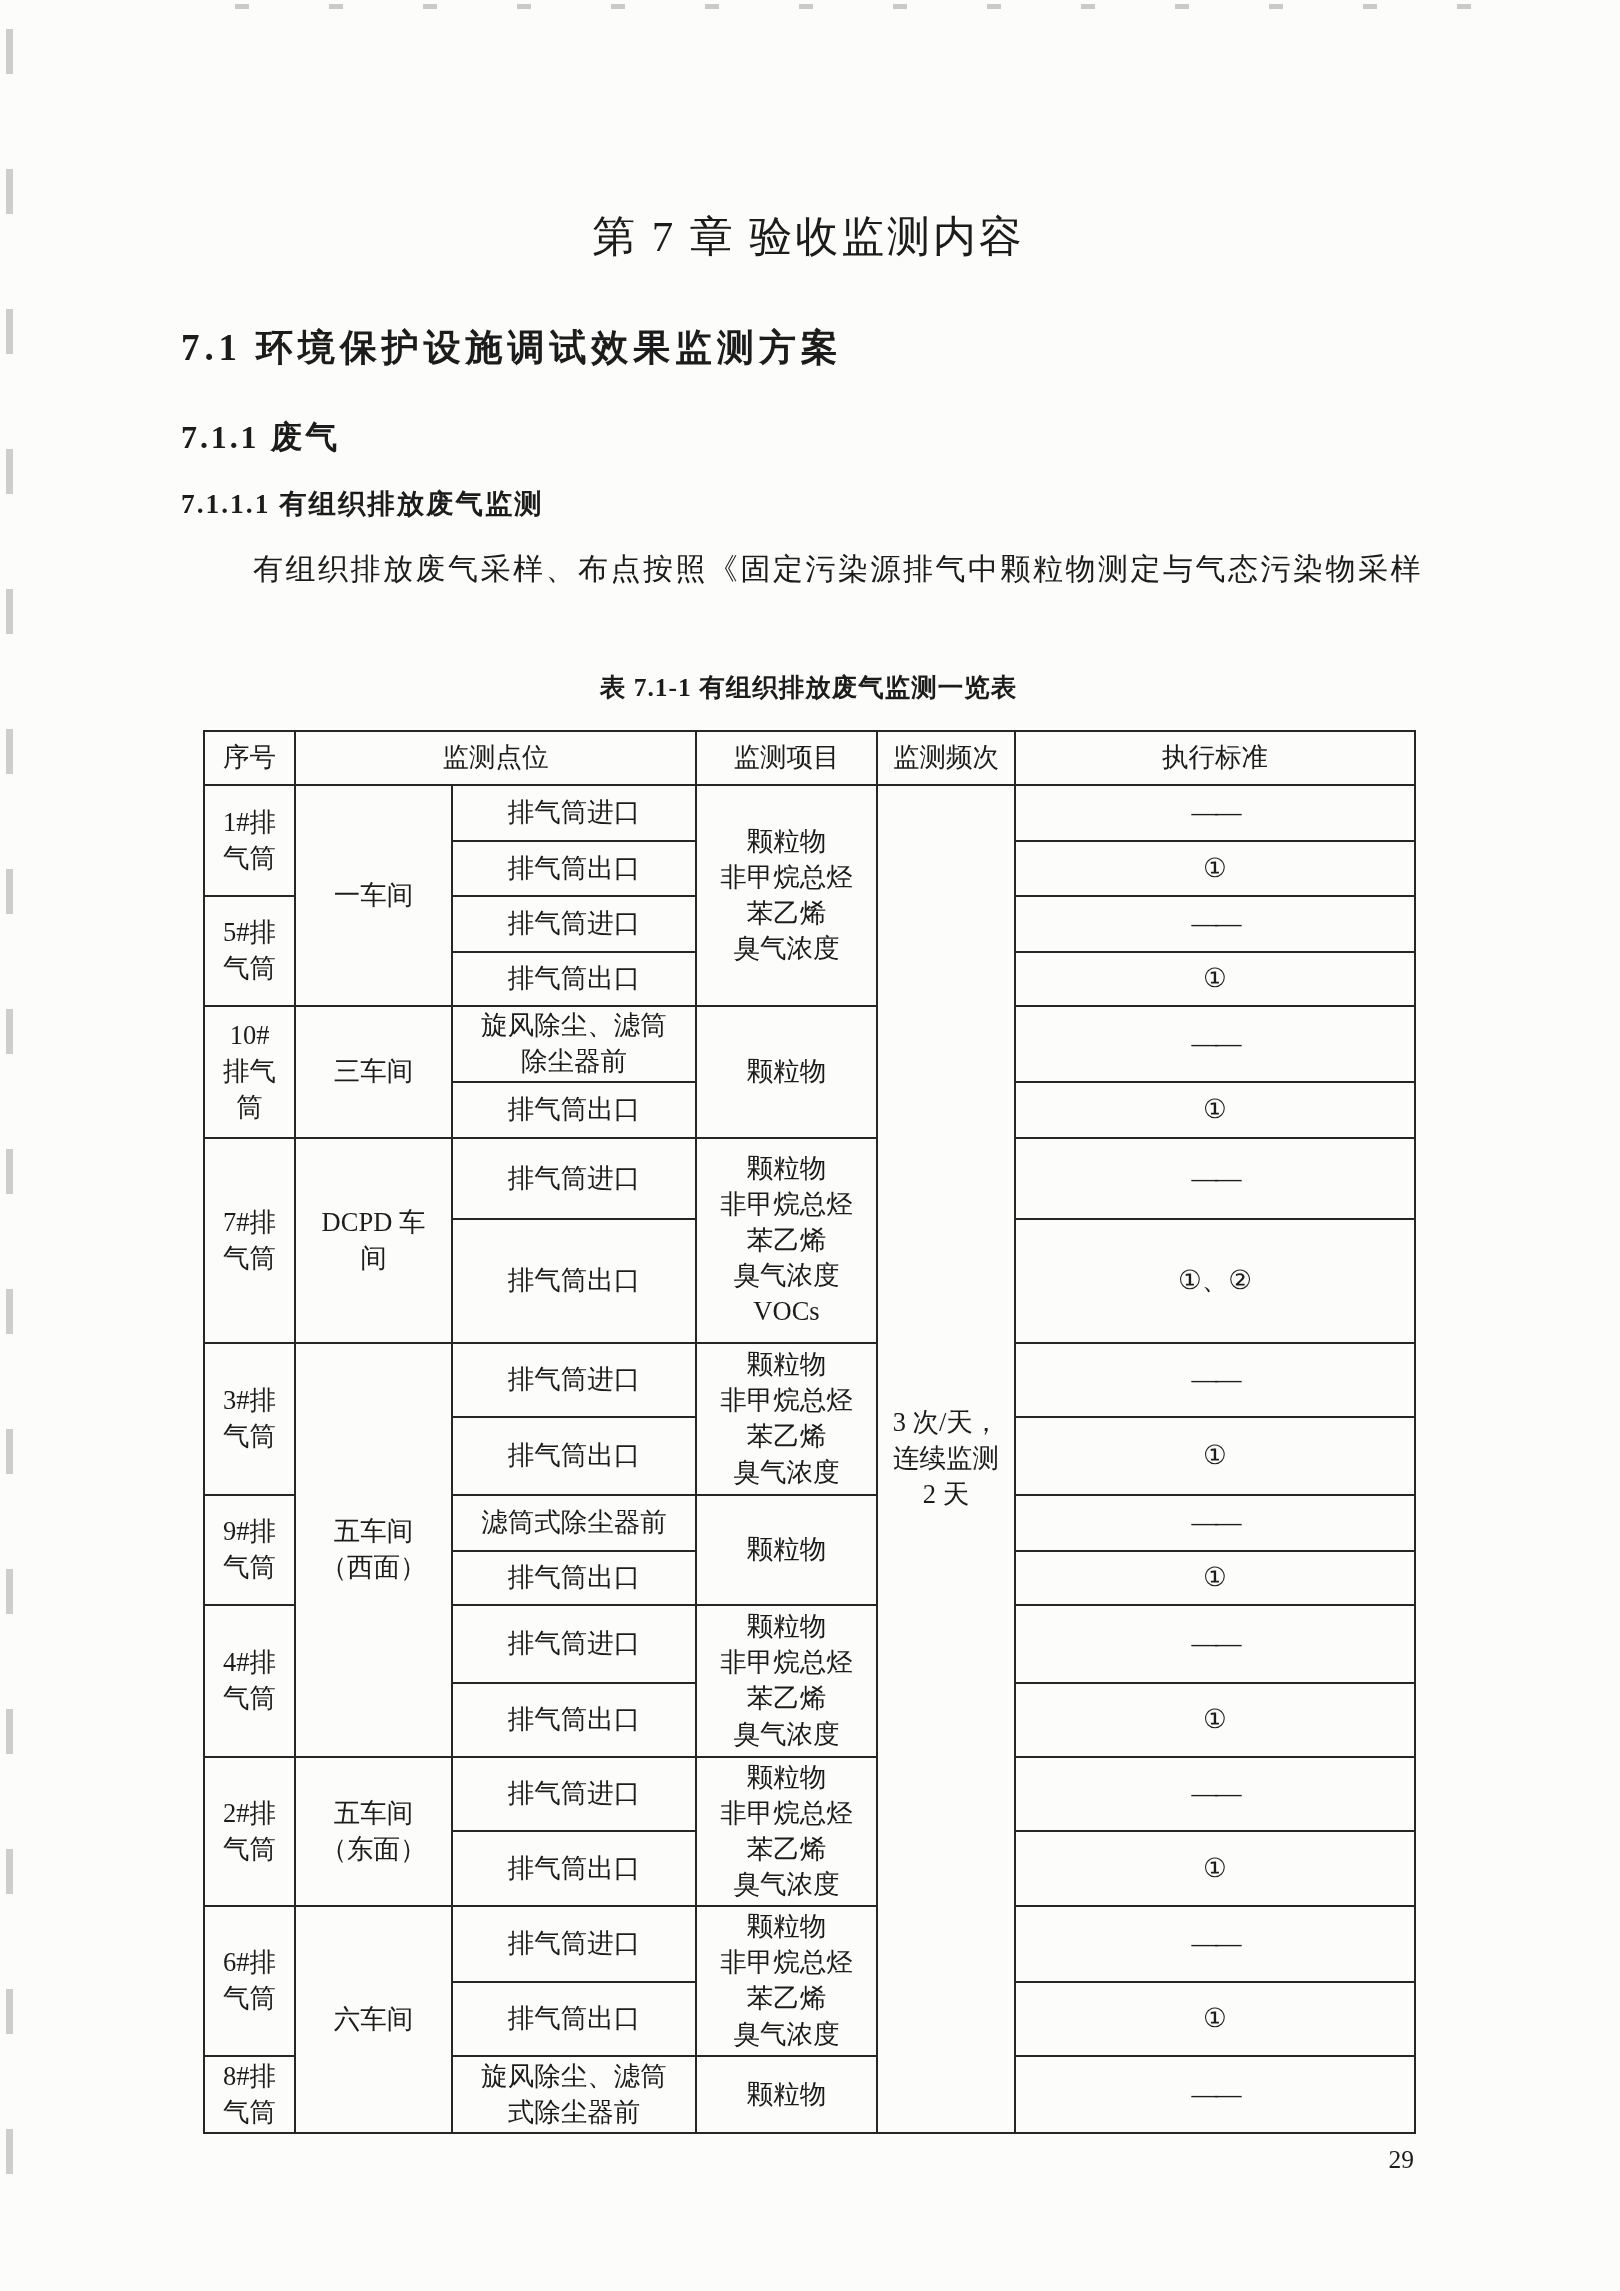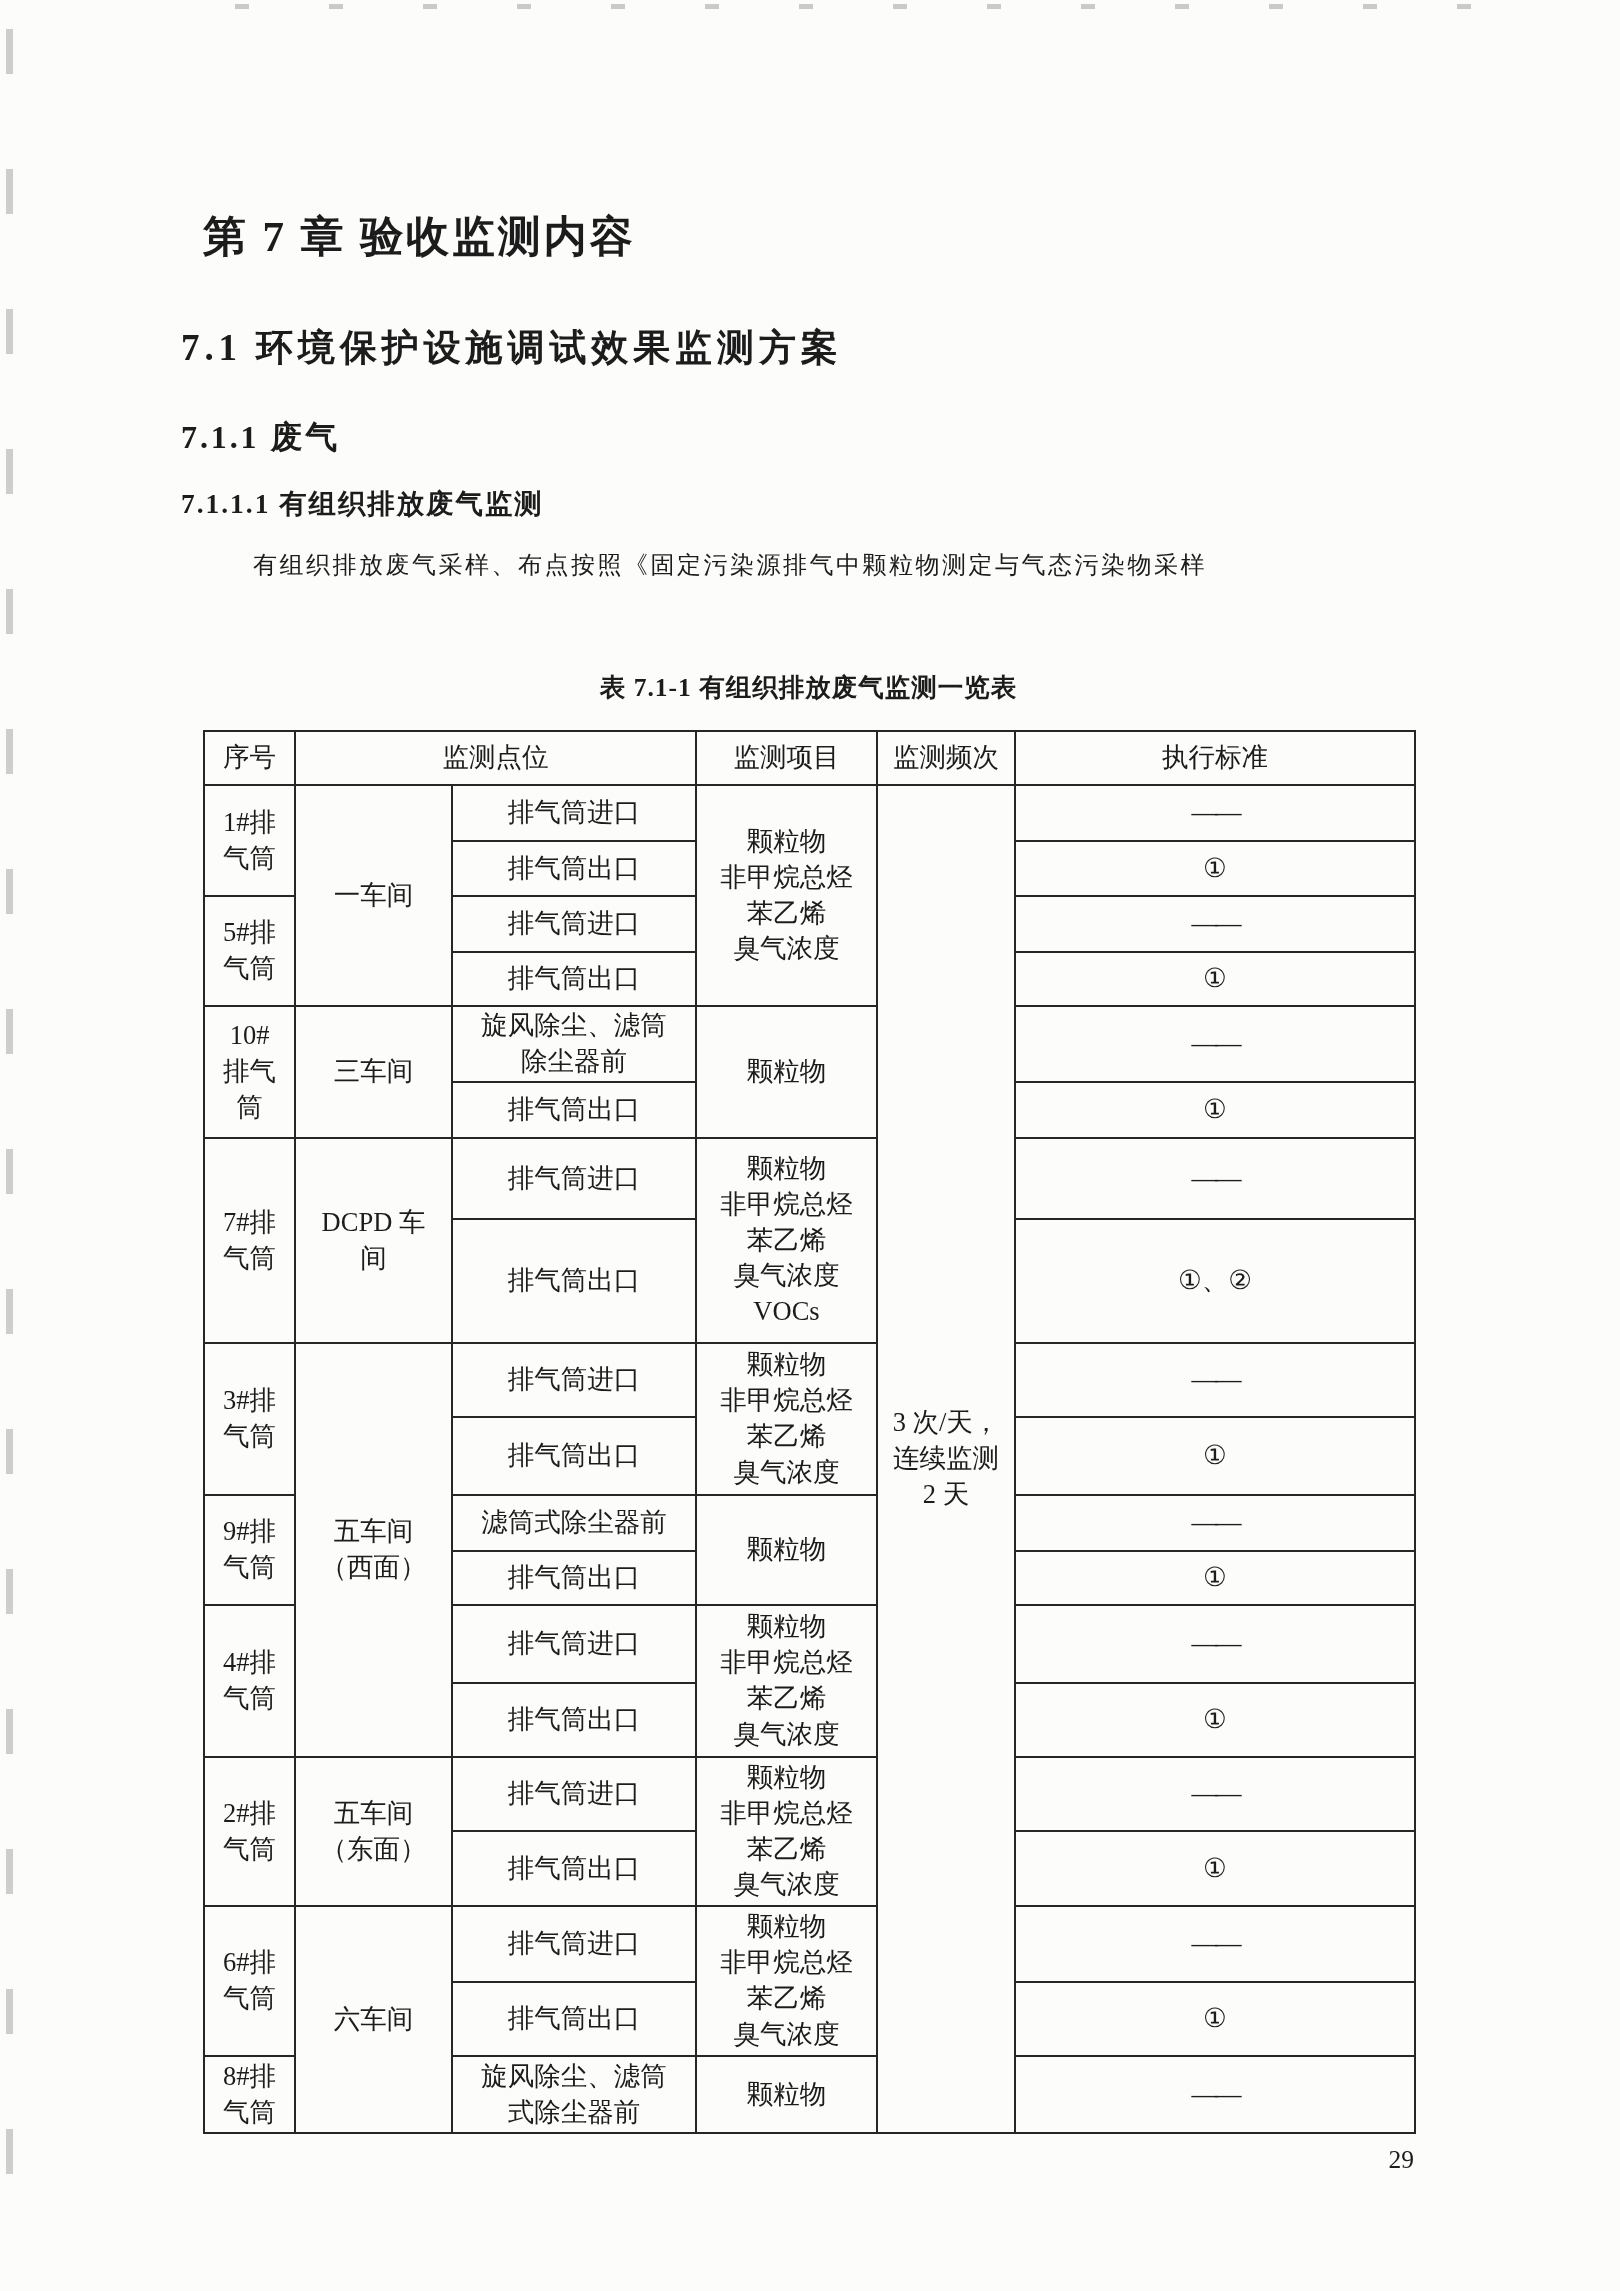--- a/index.html
+++ b/index.html
@@ -21,35 +21,35 @@
   }
   .edge-specks-top {
     position:absolute; left:235px; top:3.9px; width:1274px; height:4.9px;
     background:repeating-linear-gradient(to right,
       rgba(70,70,70,.5) 0 13.7px, rgba(0,0,0,0) 13.7px 94px);
     opacity:.55;
   }
   
   .chapter-title {
     position:absolute; left:203px; top:208px; width:1211px;
-    text-align:left; font-size:43px; font-weight:bold; letter-spacing:2.9px;
+    text-align:center; font-size:43px; font-weight:normal; letter-spacing:2.9px;
   }
   .h-71 {
     position:absolute; left:181px; top:323px;
     font-size:37px; font-weight:bold; letter-spacing:4.9px;
   }
   .h-711 {
     position:absolute; left:181px; top:416px;
     font-size:32px; font-weight:bold; letter-spacing:2.9px;
   }
   .h-7111 {
     position:absolute; left:181px; top:486px;
     font-size:27.4px; font-weight:bold; letter-spacing:2px;
   }
-  .para-line1 { position:absolute; left:253px; top:549px; font-size:24px; letter-spacing:2.5px; }
+  .para-line1 { position:absolute; left:253px; top:549px; font-size:30px; letter-spacing:2.5px; }
   .para-line2 { position:absolute; left:181px; top:614px; font-size:30px; letter-spacing:2.5px; }
   .tbl-caption {
     position:absolute; left:203px; top:670px; width:1211px;
     text-align:center; font-size:25.5px; font-weight:bold; letter-spacing:1px;
   }
   .page-num {
     position:absolute; left:203px; top:2145px; width:1211px;
     text-align:right; font-size:25.5px;
   }
   

